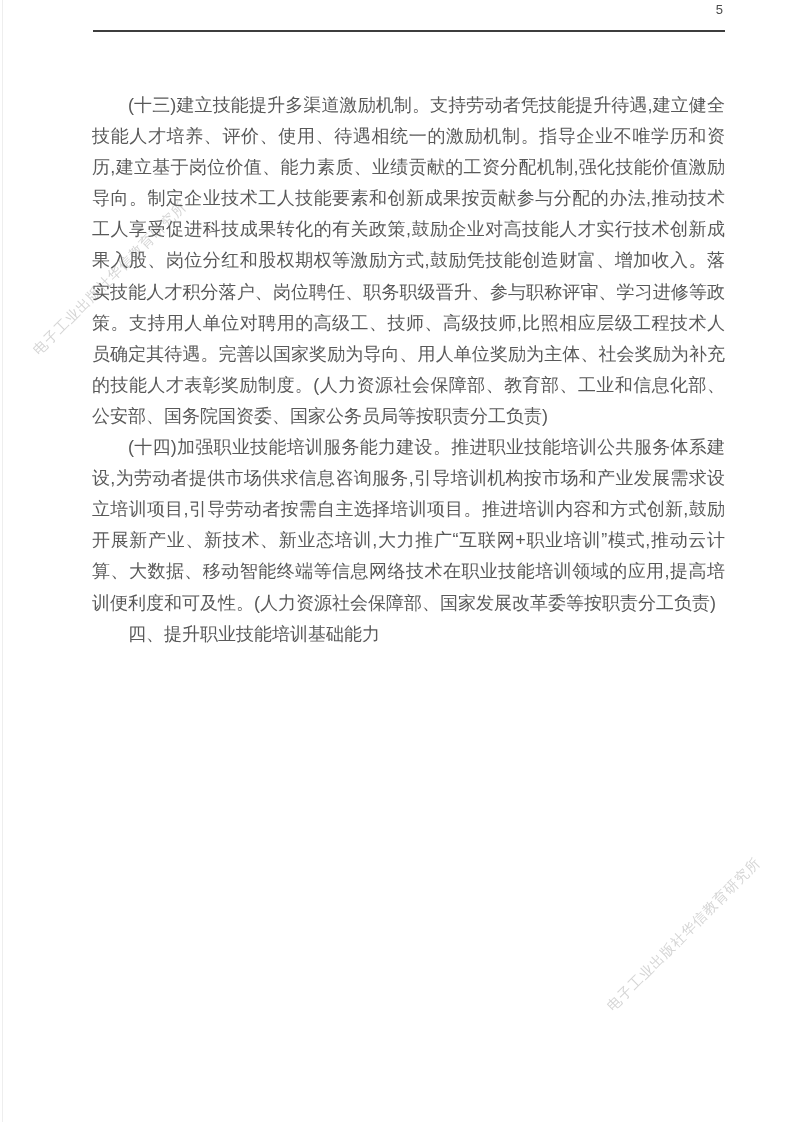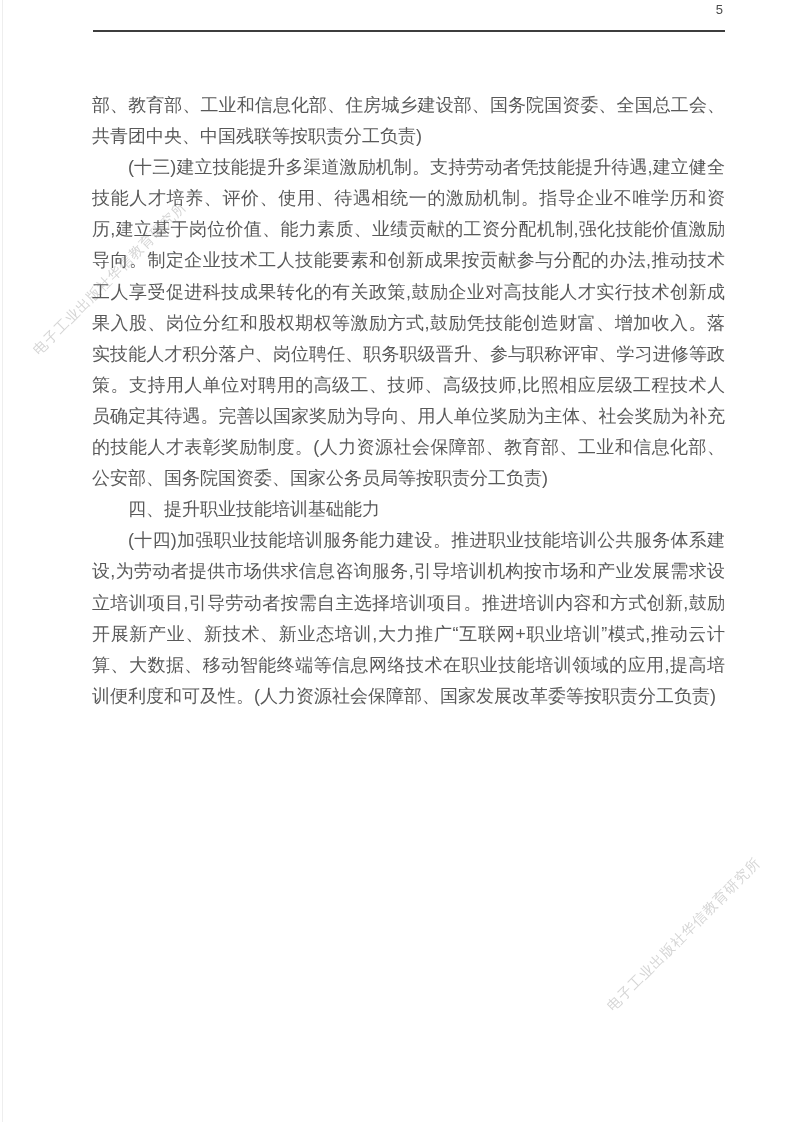--- a/index.html
+++ b/index.html
@@ -68,18 +68,17 @@
 
   <div class="header-rule"></div>
 
   <div class="edge-line"></div>
 
   <div class="watermark wm-left">电子工业出版社华信教育研究所</div>
 
   <div class="watermark wm-right">电子工业出版社华信教育研究所</div>
 
   <div class="body-text" id="paragraphs">
-      <p class="para">部、教育部、工业和信息化部、住房城乡建设部、国务院国资委、全国总工会、共青团中央、中国残联等按职责分工负责)</p>
       <p class="para indent">(十三)建立技能提升多渠道激励机制。支持劳动者凭技能提升待遇,建立健全技能人才培养、评价、使用、待遇相统一的激励机制。指导企业不唯学历和资历,建立基于岗位价值、能力素质、业绩贡献的工资分配机制,强化技能价值激励导向。制定企业技术工人技能要素和创新成果按贡献参与分配的办法,推动技术工人享受促进科技成果转化的有关政策,鼓励企业对高技能人才实行技术创新成果入股、岗位分红和股权期权等激励方式,鼓励凭技能创造财富、增加收入。落实技能人才积分落户、岗位聘任、职务职级晋升、参与职称评审、学习进修等政策。支持用人单位对聘用的高级工、技师、高级技师,比照相应层级工程技术人员确定其待遇。完善以国家奖励为导向、用人单位奖励为主体、社会奖励为补充的技能人才表彰奖励制度。(人力资源社会保障部、教育部、工业和信息化部、公安部、国务院国资委、国家公务员局等按职责分工负责)</p>
+      <p class="para indent">(十四)加强职业技能培训服务能力建设。推进职业技能培训公共服务体系建设,为劳动者提供市场供求信息咨询服务,引导培训机构按市场和产业发展需求设立培训项目,引导劳动者按需自主选择培训项目。推进培训内容和方式创新,鼓励开展新产业、新技术、新业态培训,大力推广“互联网+职业培训”模式,推动云计算、大数据、移动智能终端等信息网络技术在职业技能培训领域的应用,提高培训便利度和可及性。(人力资源社会保障部、国家发展改革委等按职责分工负责)</p>
       <p class="para indent">四、提升职业技能培训基础能力</p>
-      <p class="para indent">(十四)加强职业技能培训服务能力建设。推进职业技能培训公共服务体系建设,为劳动者提供市场供求信息咨询服务,引导培训机构按市场和产业发展需求设立培训项目,引导劳动者按需自主选择培训项目。推进培训内容和方式创新,鼓励开展新产业、新技术、新业态培训,大力推广“互联网+职业培训”模式,推动云计算、大数据、移动智能终端等信息网络技术在职业技能培训领域的应用,提高培训便利度和可及性。(人力资源社会保障部、国家发展改革委等按职责分工负责)</p>
     </div>
 </div>
 
 </body></html>

